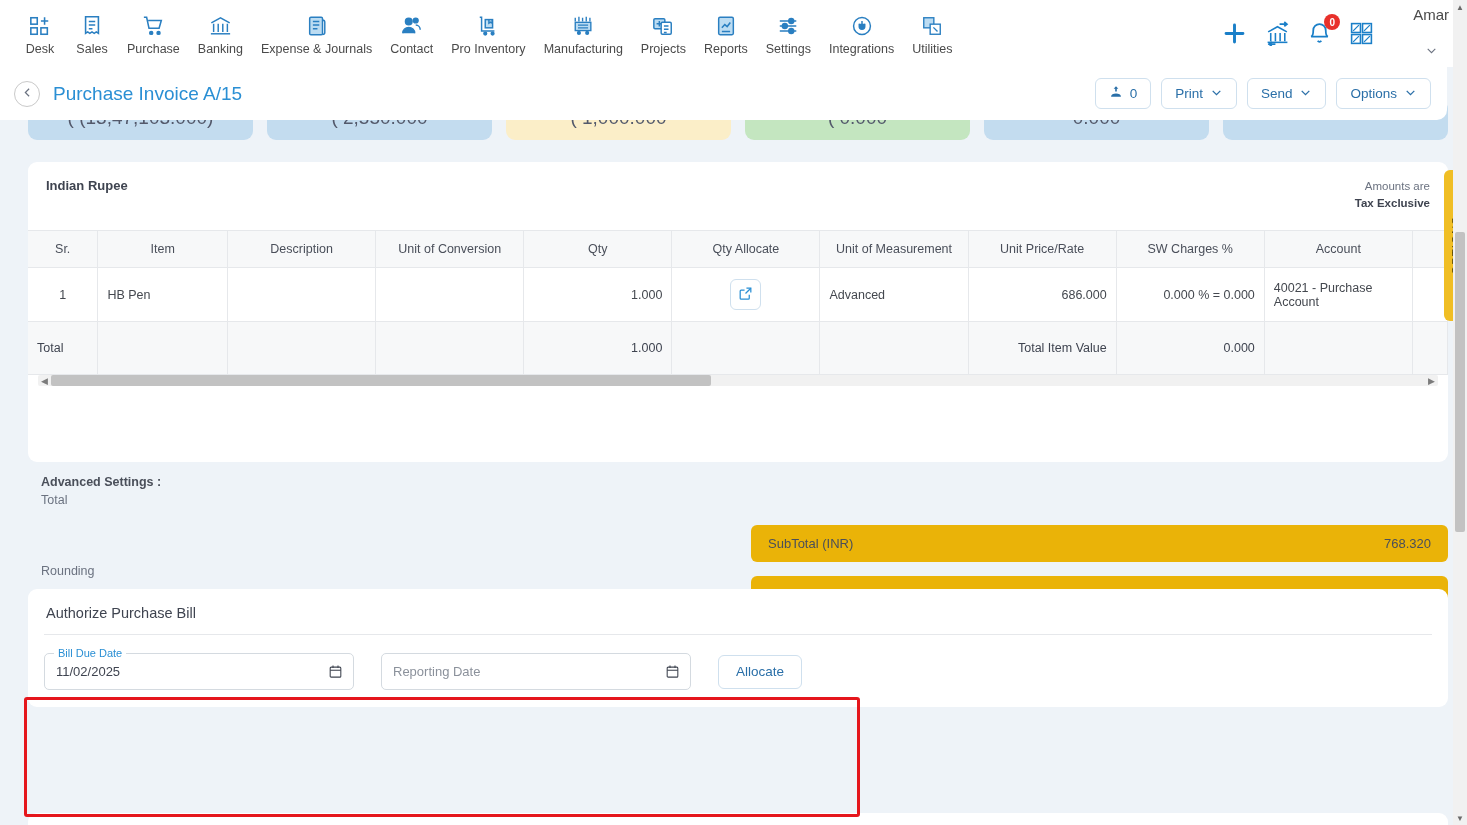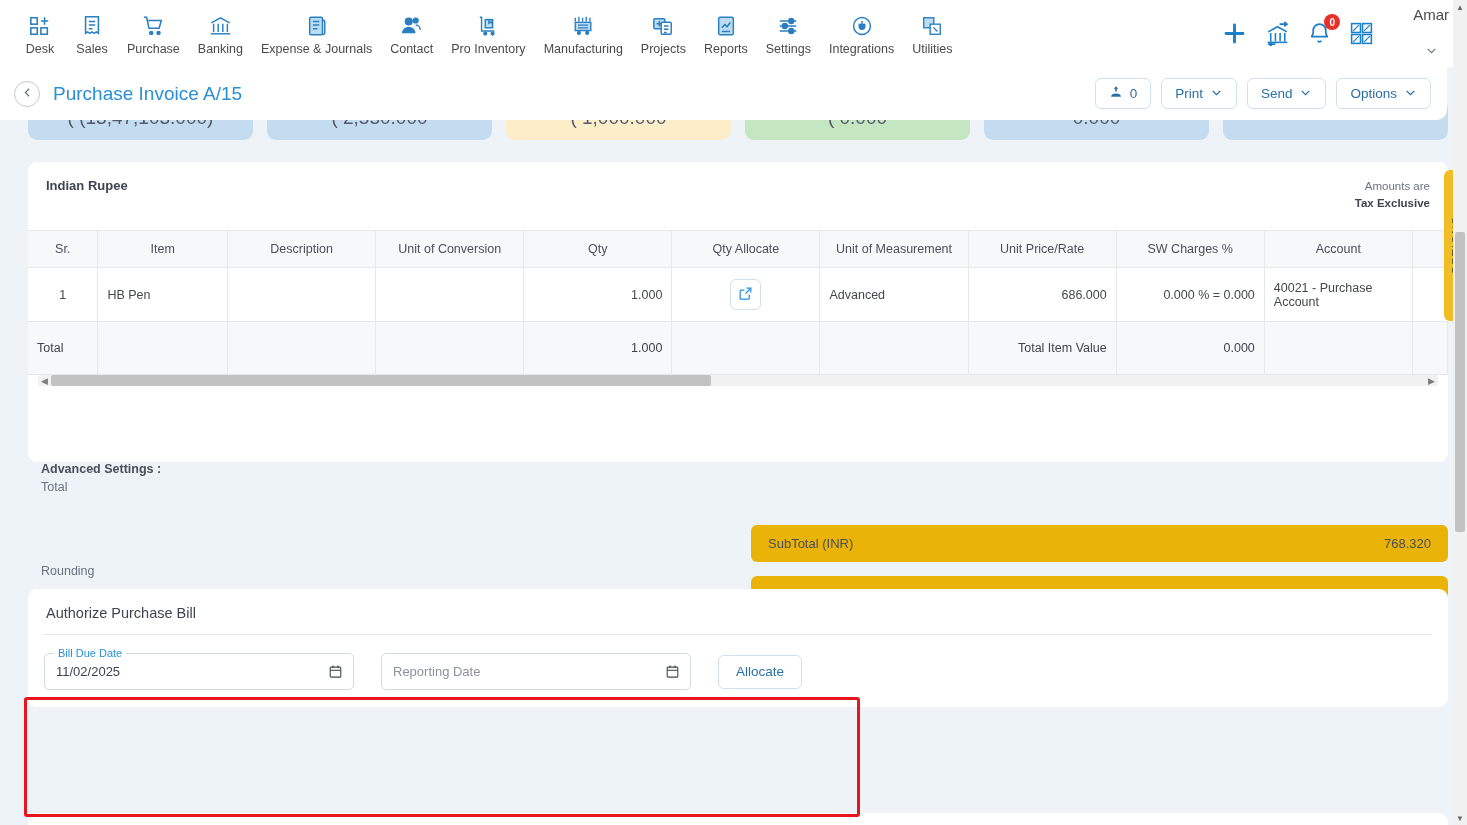--- a/index.html
+++ b/index.html
@@ -106,21 +106,21 @@
     display: flex; align-items: center; border-radius: 2px;
   }
   .hscroll .arrow { font-size: 9px; color: #7b7b7b; padding: 0 3px; cursor: pointer; }
   .hs-track { position: relative; flex: 1; height: 11px; }
   .hs-thumb {
     position: absolute; left: 0; top: 0; height: 11px; width: 48%;
     background: #c2c2c2; border-radius: 2px; cursor: pointer;
   }
 
   
-  .adv { position: absolute; top: 362px; left: 29px; }
+  .adv { position: absolute; top: 375px; left: 29px; }
   .adv .t { font-size: 12.5px; color: #4a4f5a; font-weight: bold; }
   .adv .v { font-size: 12.5px; color: #6b7280; margin-top: 4px; }
   .rounding { position: absolute; top: 464px; left: 29px; font-size: 12.5px; color: #6b7280; }
 
   .totals { position: absolute; top: 425px; left: 739px; width: 697px; }
   .trow {
     background: #eab308; border-radius: 6px; height: 37px; margin-bottom: 14px;
     display: flex; align-items: center; justify-content: space-between;
     padding: 0 17px; font-size: 13px; color: #4a4f5a;
   }

